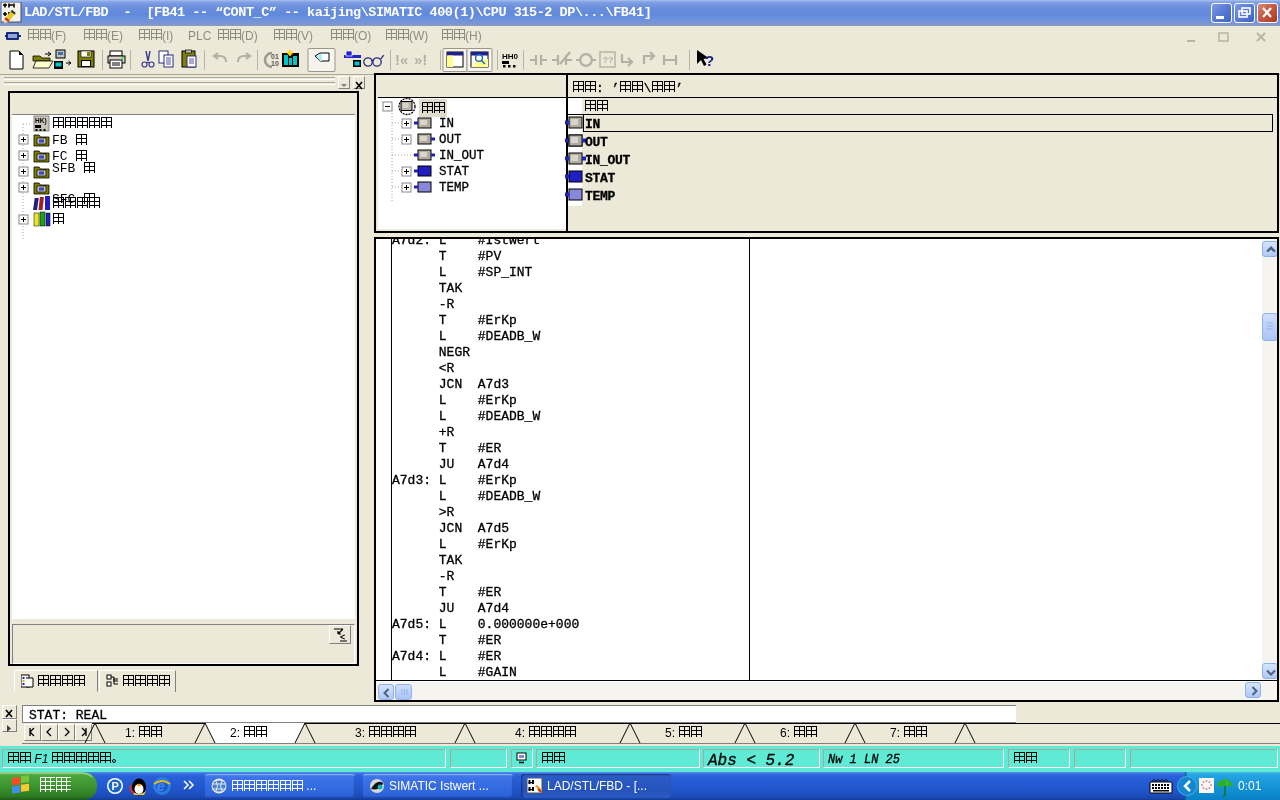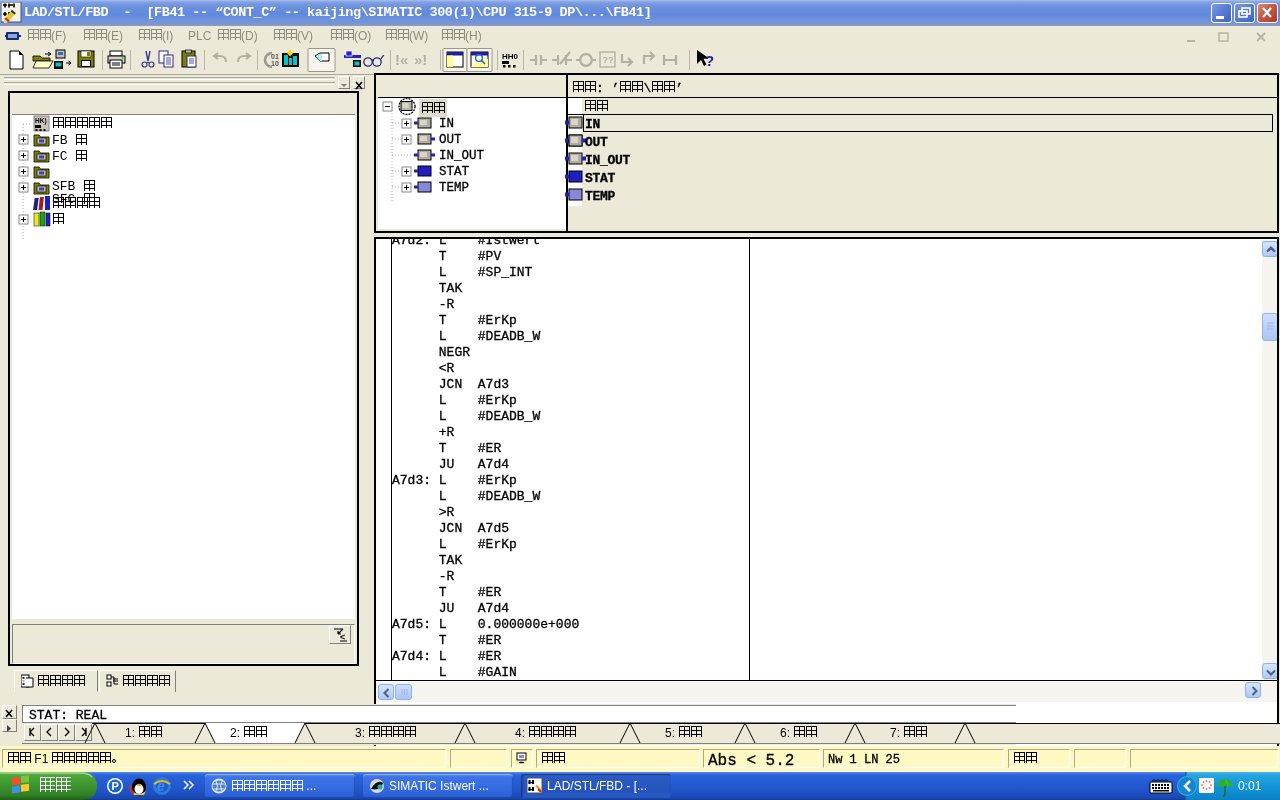--- a/index.html
+++ b/index.html
@@ -43,35 +43,35 @@
 .lat{font:13px "Liberation Mono",monospace;}
 
 #rtop{left:374px;top:-2px;width:905px;height:160px;border:2px solid #000;background:#ece9d8;}
 #rtoptree{position:absolute;left:2px;top:22px;width:188px;height:132px;background:#fff;border-top:1px solid #000;}
 #rtopdiv{position:absolute;left:190px;top:0;width:2px;height:156px;background:#000;}
 #conttxt{position:absolute;left:196px;top:5px;font-size:13px;color:#000;white-space:nowrap;}
 #rtable{position:absolute;left:192px;top:22px;right:0;bottom:0;border-top:1px solid #000;}
 .dl{font-size:12.5px;top:0;}
 .tl{font-size:13px;font-weight:bold;letter-spacing:-0.3px;}
 
-#codepane{left:374px;top:162px;width:905px;height:562px;border:2px solid #000;background:#fff;overflow:hidden;padding-left:20px;}
+#codepane{left:374px;top:162px;width:905px;height:465px;border:2px solid #000;background:#fff;overflow:hidden;padding-left:20px;}
 #codetext{position:absolute;left:16px;top:-6px;margin:0;font:13px "Liberation Mono",monospace;line-height:16px;white-space:pre;color:#000;-webkit-text-stroke:0.3px #000;}
 #vline1{position:absolute;left:15px;top:0;width:1px;height:441px;background:#000;}
 #vline2{position:absolute;left:373px;top:0;width:1px;height:441px;background:#000;}
 #codebot{position:absolute;left:0;top:441px;width:901px;height:1px;background:#000;}
 
 .sbtn{position:absolute;width:16px;height:16px;border-radius:3px;background:linear-gradient(180deg,#d5e4fb,#b0c8f2);border:1px solid #8cb0f0;}
 .sbtn svg{position:absolute;left:1px;top:1px;}
 .sthumb{background:linear-gradient(180deg,#cfdefc,#aac4f5);border:1px solid #90b2ee;border-radius:3px;}
 
 #msg{left:0;top:704px;width:1016px;height:41px;background:#ece9d8;}
 #msgwhite{position:absolute;left:22px;top:1px;right:0;height:18px;background:#fff;border:1px solid #808080;border-right:none;}
 #msgtabs{position:absolute;left:22px;top:19px;right:0;height:21px;}
 
-#status{left:0;top:746px;width:1280px;height:26px;background:#fef9c3;font-size:12px;}
+#status{left:0;top:746px;width:1280px;height:26px;background:#5eead4;font-size:12px;font-style:italic;}
 .sp{position:absolute;top:3px;height:19px;border:1px solid #aca899;border-bottom-color:#fff;border-right-color:#fff;padding:2px 4px;white-space:nowrap;}
 
 #taskbar{left:0;top:772px;width:1280px;height:28px;
  background:linear-gradient(180deg,#5e90ee 0%,#3a70e4 6%,#2862da 14%,#2257ce 55%,#1e4fc0 80%,#1845a8 95%,#123a92 100%);}
 .tbtn{position:absolute;top:2px;height:24px;border-radius:3px;background:linear-gradient(180deg,#5a8ef2 0%,#3e74e8 12%,#3168de 70%,#2a5fd2 100%);box-shadow:inset 0 1px 0 rgba(255,255,255,.35), inset -1px -1px 1px rgba(0,0,40,.25);color:#fff;font-size:12px;}
 .tbtxt{position:absolute;left:26px;top:5px;white-space:nowrap;color:#fff;}
 .tbtxt .cj{color:#fff;vertical-align:-1px;}
 #startbtn{left:0;top:0;width:97px;height:28px;}
 .navb{position:absolute;top:1px;width:17px;height:17px;background:#ece9d8;border:1px solid #fff;border-right-color:#808080;border-bottom-color:#808080;}
 .mtab{position:absolute;top:3px;font-size:12px;white-space:nowrap;}
@@ -84,21 +84,21 @@
       <path d="M2 3 h4 M4 1.5 v4 M8 1.5 v4 M8 3 h4 M13 1.5 v4"></path>
       <path d="M2 12 h4 M4 10 v4 M8 10 v4 M8 12 h3"></path>
     </g>
     <g transform="translate(10,9) rotate(40)">
         <rect x="0" y="0" width="5" height="8" fill="#e8c820"></rect>
         <rect x="0" y="8" width="5" height="2.5" fill="#c83010"></rect>
         <path d="M0 10.5 h5 l-2.5 3.5z" fill="#f0d8a8"></path>
         <rect x="0" y="-1.5" width="5" height="2" fill="#303030"></rect>
       </g>
   </svg>
-  <span class="ttxt">LAD/STL/FBD  -  [FB41 -- “CONT_C” -- kaijing\SIMATIC 300(1)\CPU 315-9 DP\...\FB41]</span>
+  <span class="ttxt">LAD/STL/FBD  -  [FB41 -- “CONT_C” -- kaijing\SIMATIC 400(1)\CPU 315-2 DP\...\FB41]</span>
   <div class="wbtn min" style="left:1211px">
       <svg width="19" height="18">
         <rect x="4" y="12" width="8" height="3" fill="#fff"></rect>
       </svg>
     </div>
   <div class="wbtn max" style="left:1234px">
       <svg width="19" height="18">
         <rect x="7" y="4" width="8" height="6" fill="none" stroke="#fff" stroke-width="1.6"></rect>
         <rect x="4" y="7" width="8" height="6" fill="none" stroke="#fff" stroke-width="1.6"></rect>
       </svg>
@@ -350,21 +350,21 @@
             <line x1="11.5" y1="22" x2="11.5" y2="27" stroke="#000"></line>
           </g>
         <use href="#pb" y="16"></use>
           <use href="#pb" y="32"></use>
           <use href="#pb" y="48"></use>
           <use href="#pb" y="80"></use>
       </svg>
       <div class="trow" style="top:1px"><i class="cj"></i><i class="cj"></i><i class="cj"></i><i class="cj"></i><i class="cj"></i></div>
       <div class="trow" style="top:17px"><span class="lat">FB </span><i class="cj"></i></div>
       <div class="trow" style="top:33px"><span class="lat">FC </span><i class="cj"></i></div>
-      <div class="trow" style="top:63px"><span class="lat">SFB </span><i class="cj"></i></div>
+      <div class="trow" style="top:45px"><span class="lat">SFB </span><i class="cj"></i></div>
       <div class="trow" style="top:76px"><span class="lat">SFC </span><i class="cj"></i></div>
       <div class="trow" style="top:81px"><i class="cj"></i><i class="cj"></i><i class="cj"></i><i class="cj"></i></div>
       <div class="trow" style="top:97px"><i class="cj"></i></div>
     </div>
     <div id="lpsunk">
         <div id="lpbtn"><svg width="20" height="17">
             <path d="M4 3 h9 M13 3 l-5 5 M8 8 h3 M8 8 v-3" stroke="#000" stroke-width="1.2" fill="none"></path>
             <text x="10" y="14" font-size="9" font-weight="bold">&lt;</text>
             <line x1="10" y1="15" x2="17" y2="15" stroke="#000"></line>
           </svg></div>

